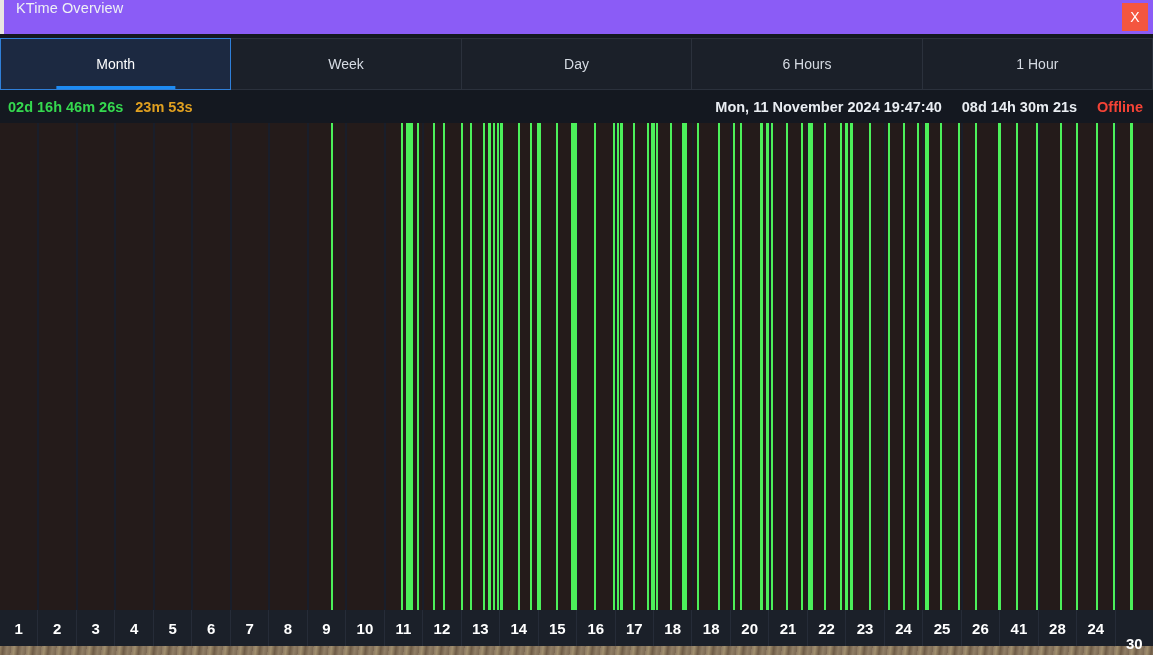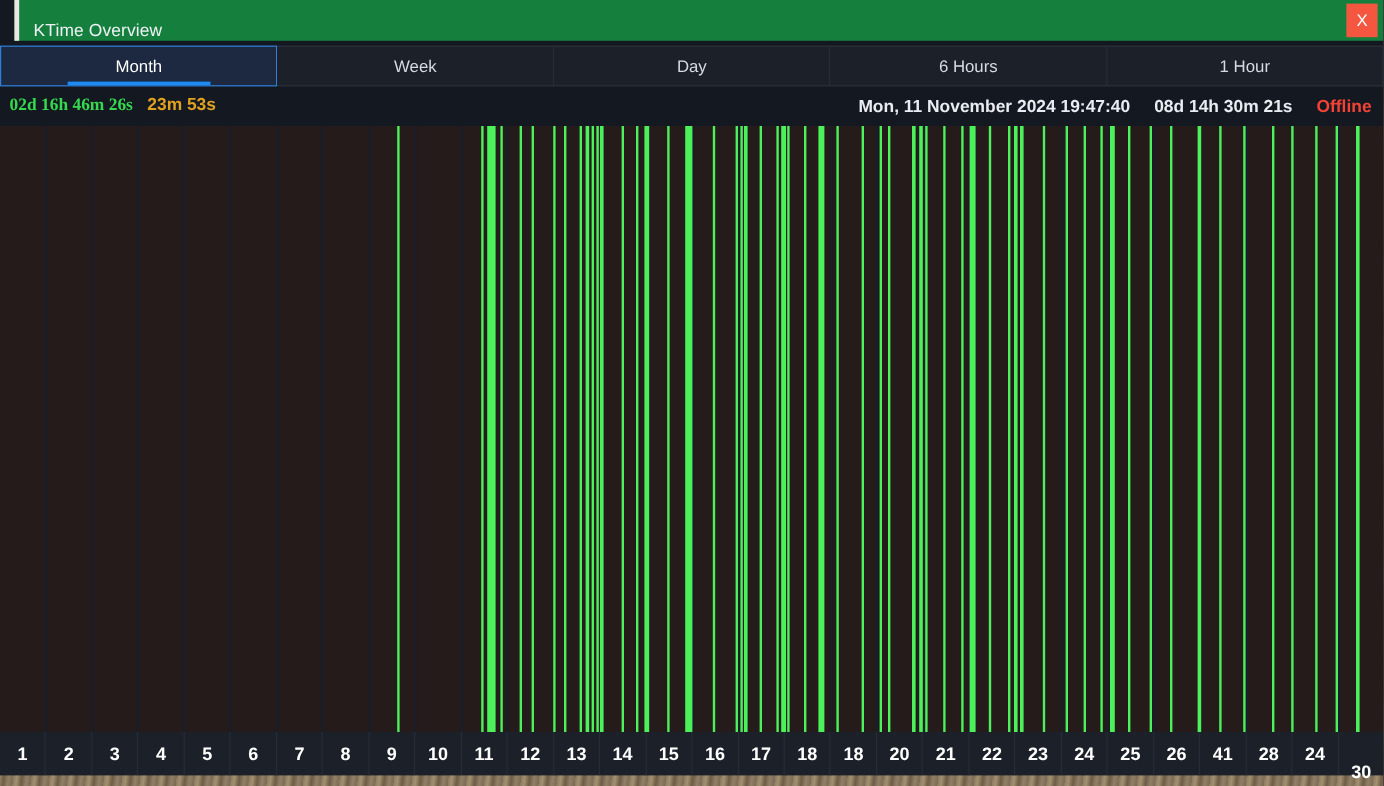--- a/index.html
+++ b/index.html
@@ -36,25 +36,24 @@
     background: #141820;
     z-index: 2;
     display: flex;
     flex-direction: column;
   }
 
   
   .titlebar {
     position: relative;
     height: 34px;
-    background: #15803d;
-    display: flex;
-    align-items: flex-end;
-    flex: none;
-    margin-left: 12px;
+    background: #8b5cf6;
+    display: flex;
+    align-items: flex-start;
+    flex: none;
   }
   .titlebar-accent {
     width: 4px;
     height: 34px;
     background: #e9e6e2;
     flex: none;
   }
   .title-text {
     color: #eef1f5;
     font-size: 14.5px;
@@ -73,21 +72,21 @@
     font-size: 14px;
     display: flex;
     align-items: center;
     justify-content: center;
     cursor: pointer;
     font-family: "Liberation Sans", sans-serif;
   }
 
   
   .tabbar {
-    height: 38px;
+    height: 56px;
     display: flex;
     background: #141820;
     flex: none;
     padding: 4px 0 0 0;
     box-sizing: border-box;
   }
   .tab {
     flex: 1 1 0;
     position: relative;
     display: flex;
@@ -125,21 +124,21 @@
     background: #141820;
     display: flex;
     align-items: center;
     flex: none;
     padding: 0 10px 0 8px;
     box-sizing: border-box;
     font-size: 14.5px;
     font-weight: bold;
   }
   .status-left { display: flex; align-items: baseline; gap: 12px; }
-  .status-uptime { color: #35d94f; font-family: Liberation Serif, serif; }
+  .status-uptime { color: #35d94f; }
   .status-session { color: #e0a020; }
   .status-right {
     margin-left: auto;
     display: flex;
     align-items: baseline;
     gap: 20px;
   }
   .status-clock { color: #e9edf2; }
   .status-downtime { color: #e9edf2; }
   .status-state { color: #f44336; }

